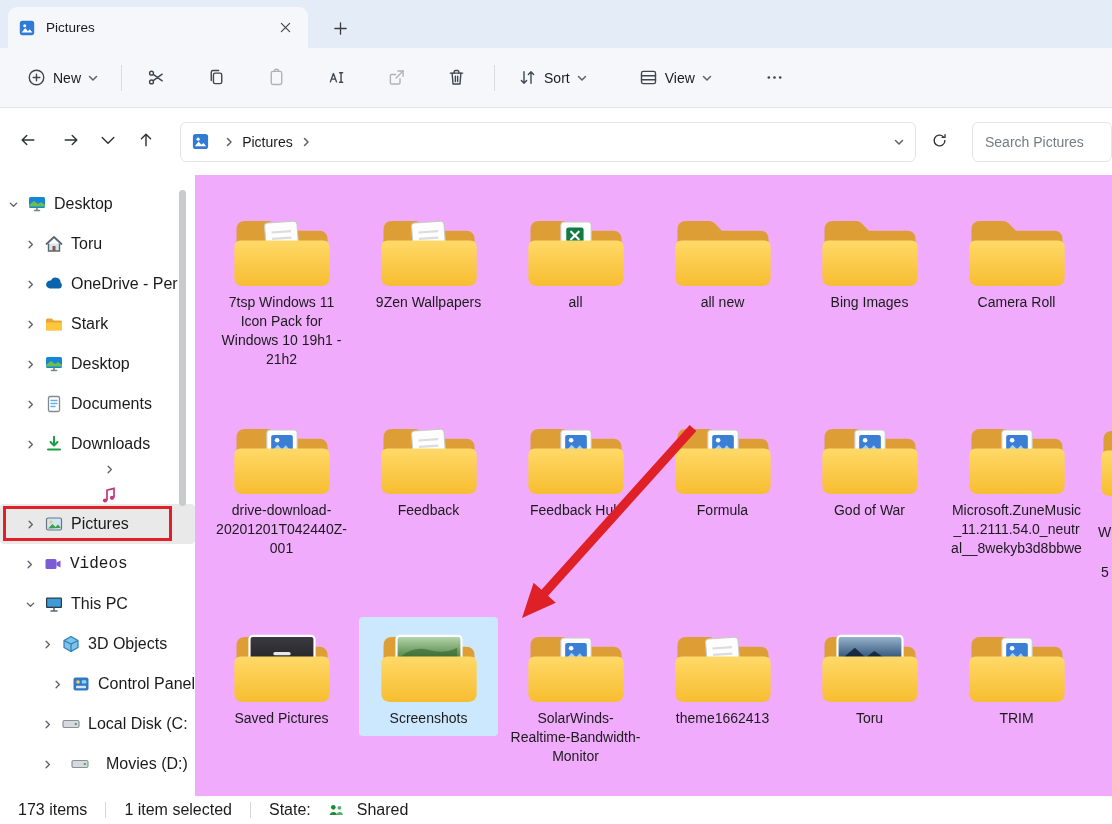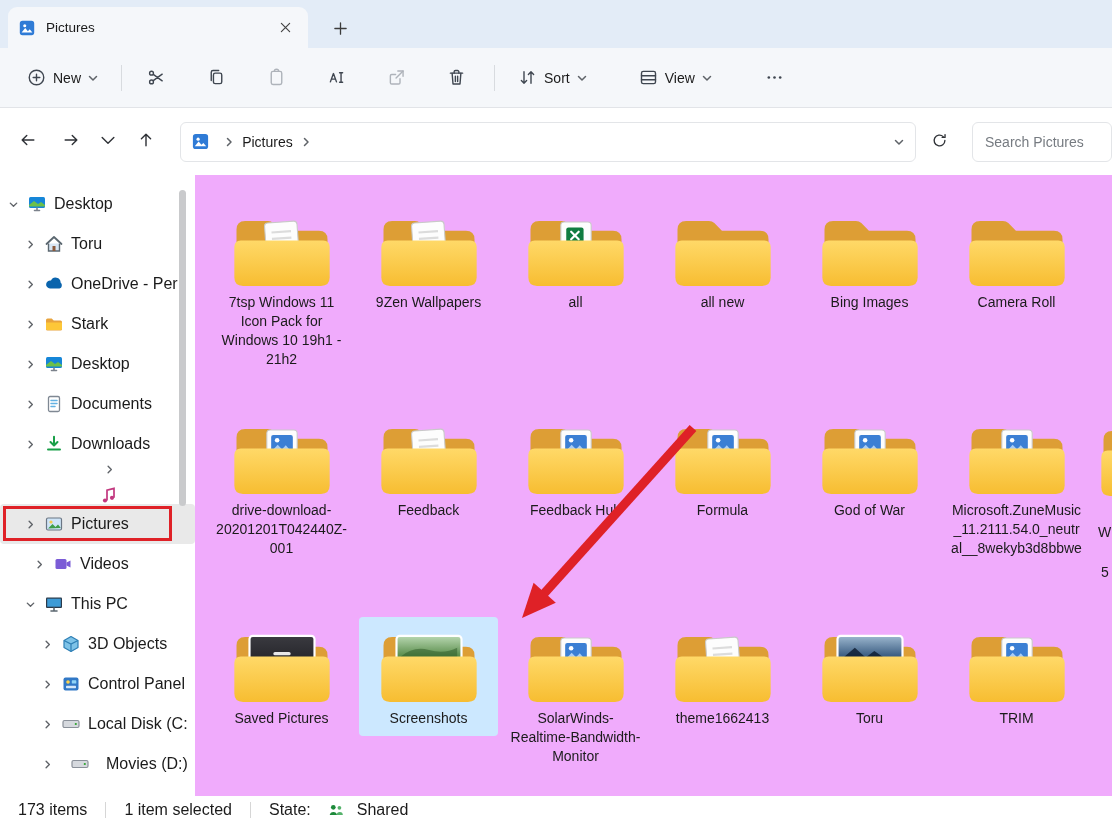--- a/index.html
+++ b/index.html
@@ -443,21 +443,21 @@
       </span>
       <span class="sicon">
         <svg viewBox="0 0 20 20">
           <rect x="2.5" y="4" width="15" height="12" rx="1.5" fill="#cfe4f7" stroke="#6b7684" stroke-width="1.2"></rect>
           <circle cx="7" cy="8" r="1.6" fill="#f3c94e"></circle>
           <path d="M4 14.5 l4.5-4.5 3 3 2.5-2.5 2.5 3 v.5 z" fill="#3e9e49"></path>
         </svg>
       </span>
       <span class="slabel">Pictures</span>
     </div>
-    <div class="side-item" style="padding-left: 32px;">
+    <div class="side-item" style="padding-left: 22px; font-family: Liberation Mono, monospace;">
       <span class="chevwrap">
         <svg viewBox="0 0 12 12" width="11" height="11" stroke="#5f6368" stroke-width="1.5" fill="none" stroke-linecap="round" stroke-linejoin="round">
           <path d="M4.5 2.5 L8 6 L4.5 9.5"></path>
         </svg>
       </span>
       <span class="sicon">
         <svg viewBox="0 0 20 20">
           <rect x="2.5" y="5" width="11" height="10" rx="1.5" fill="#7b5cd6"></rect>
           <path d="M13.5 8.5 L17.5 6.5 v7 l-4-2 z" fill="#7b5cd6"></path>
         </svg>
@@ -486,21 +486,21 @@
         </svg>
       </span>
       <span class="sicon">
         <svg viewBox="0 0 20 20">
           <path d="M10 2.5 L17 6.5 v7 L10 17.5 L3 13.5 v-7 z" fill="#7ec3e8" stroke="#2e7fb5" stroke-width="1.2" stroke-linejoin="round"></path>
           <path d="M10 10 v7.5 M3 6.5 L10 10 L17 6.5" fill="none" stroke="#2e7fb5" stroke-width="1.2"></path>
         </svg>
       </span>
       <span class="slabel">3D Objects</span>
     </div>
-    <div class="side-item" style="padding-left: 40px;">
+    <div class="side-item" style="padding-left: 40px; justify-content: flex-end;">
       <span class="chevwrap">
         <svg viewBox="0 0 12 12" width="11" height="11" stroke="#5f6368" stroke-width="1.5" fill="none" stroke-linecap="round" stroke-linejoin="round">
           <path d="M4.5 2.5 L8 6 L4.5 9.5"></path>
         </svg>
       </span>
       <span class="sicon">
         <svg viewBox="0 0 20 20">
           <rect x="2.5" y="3.5" width="15" height="13" rx="2" fill="#3178c6"></rect>
           <circle cx="7" cy="8" r="1.8" fill="#ffd24a"></circle>
           <rect x="10.8" y="6.3" width="4.5" height="3.2" rx="0.6" fill="#8fd4f7"></rect>

